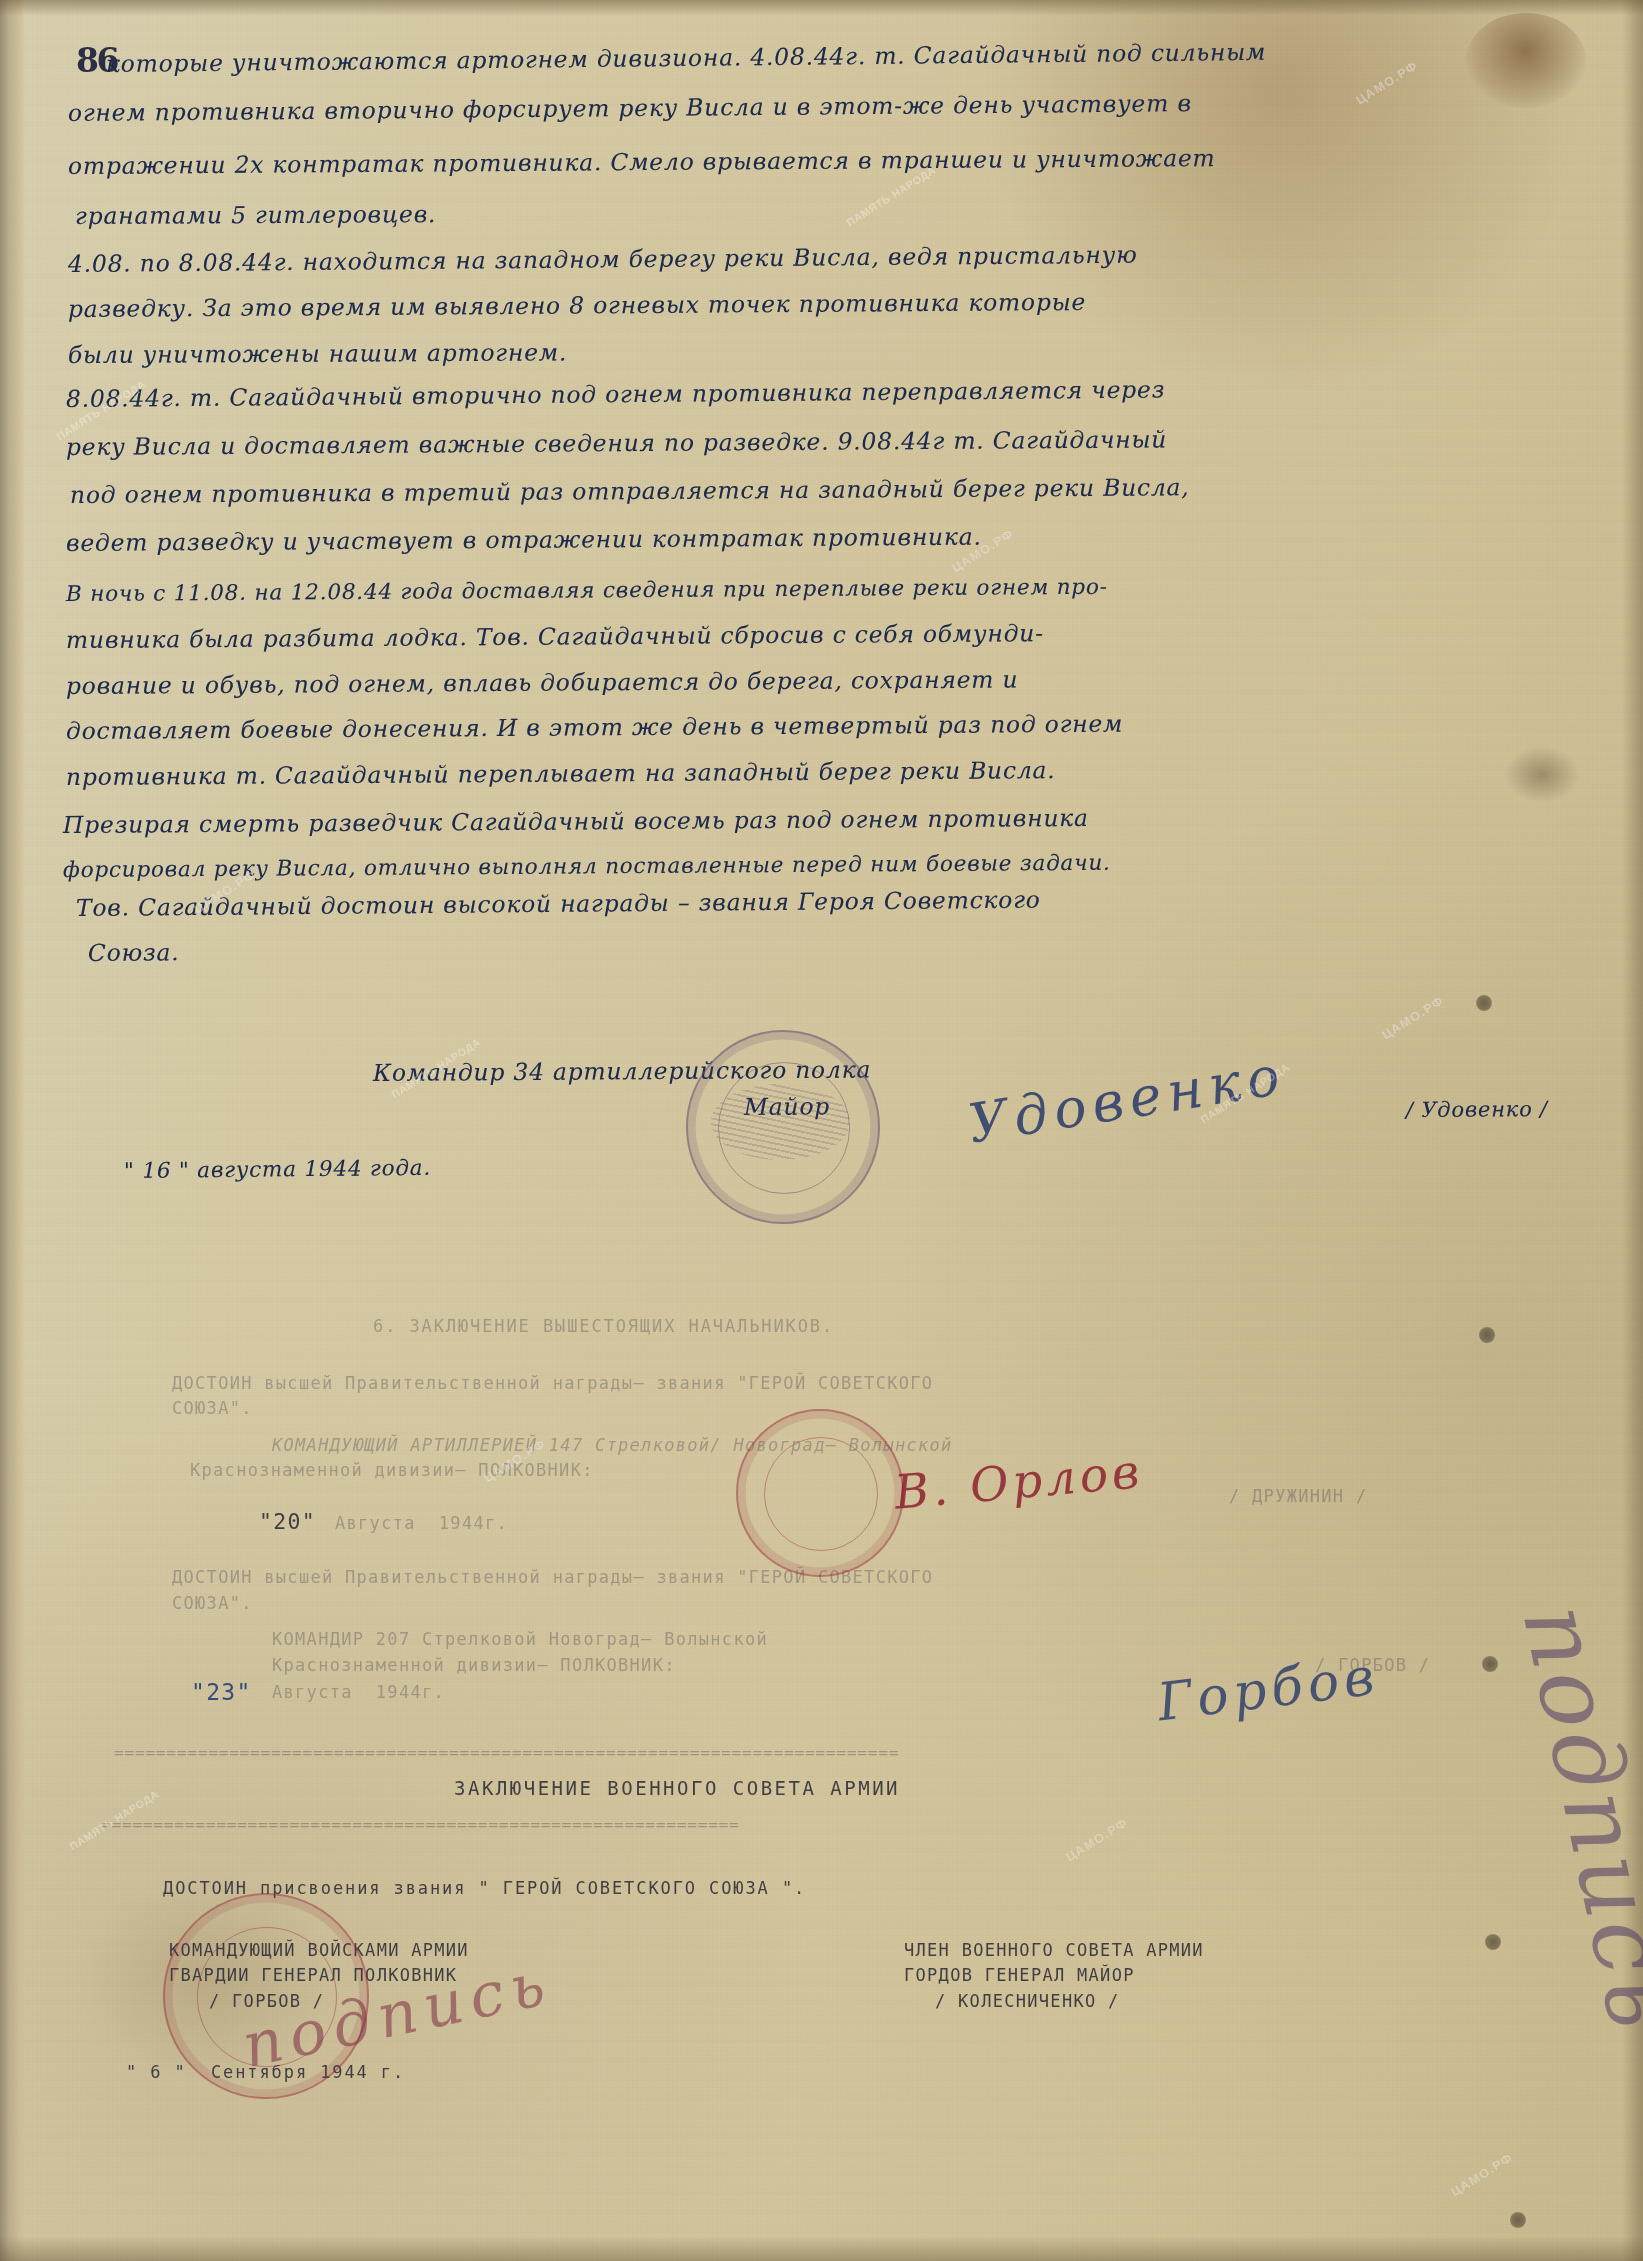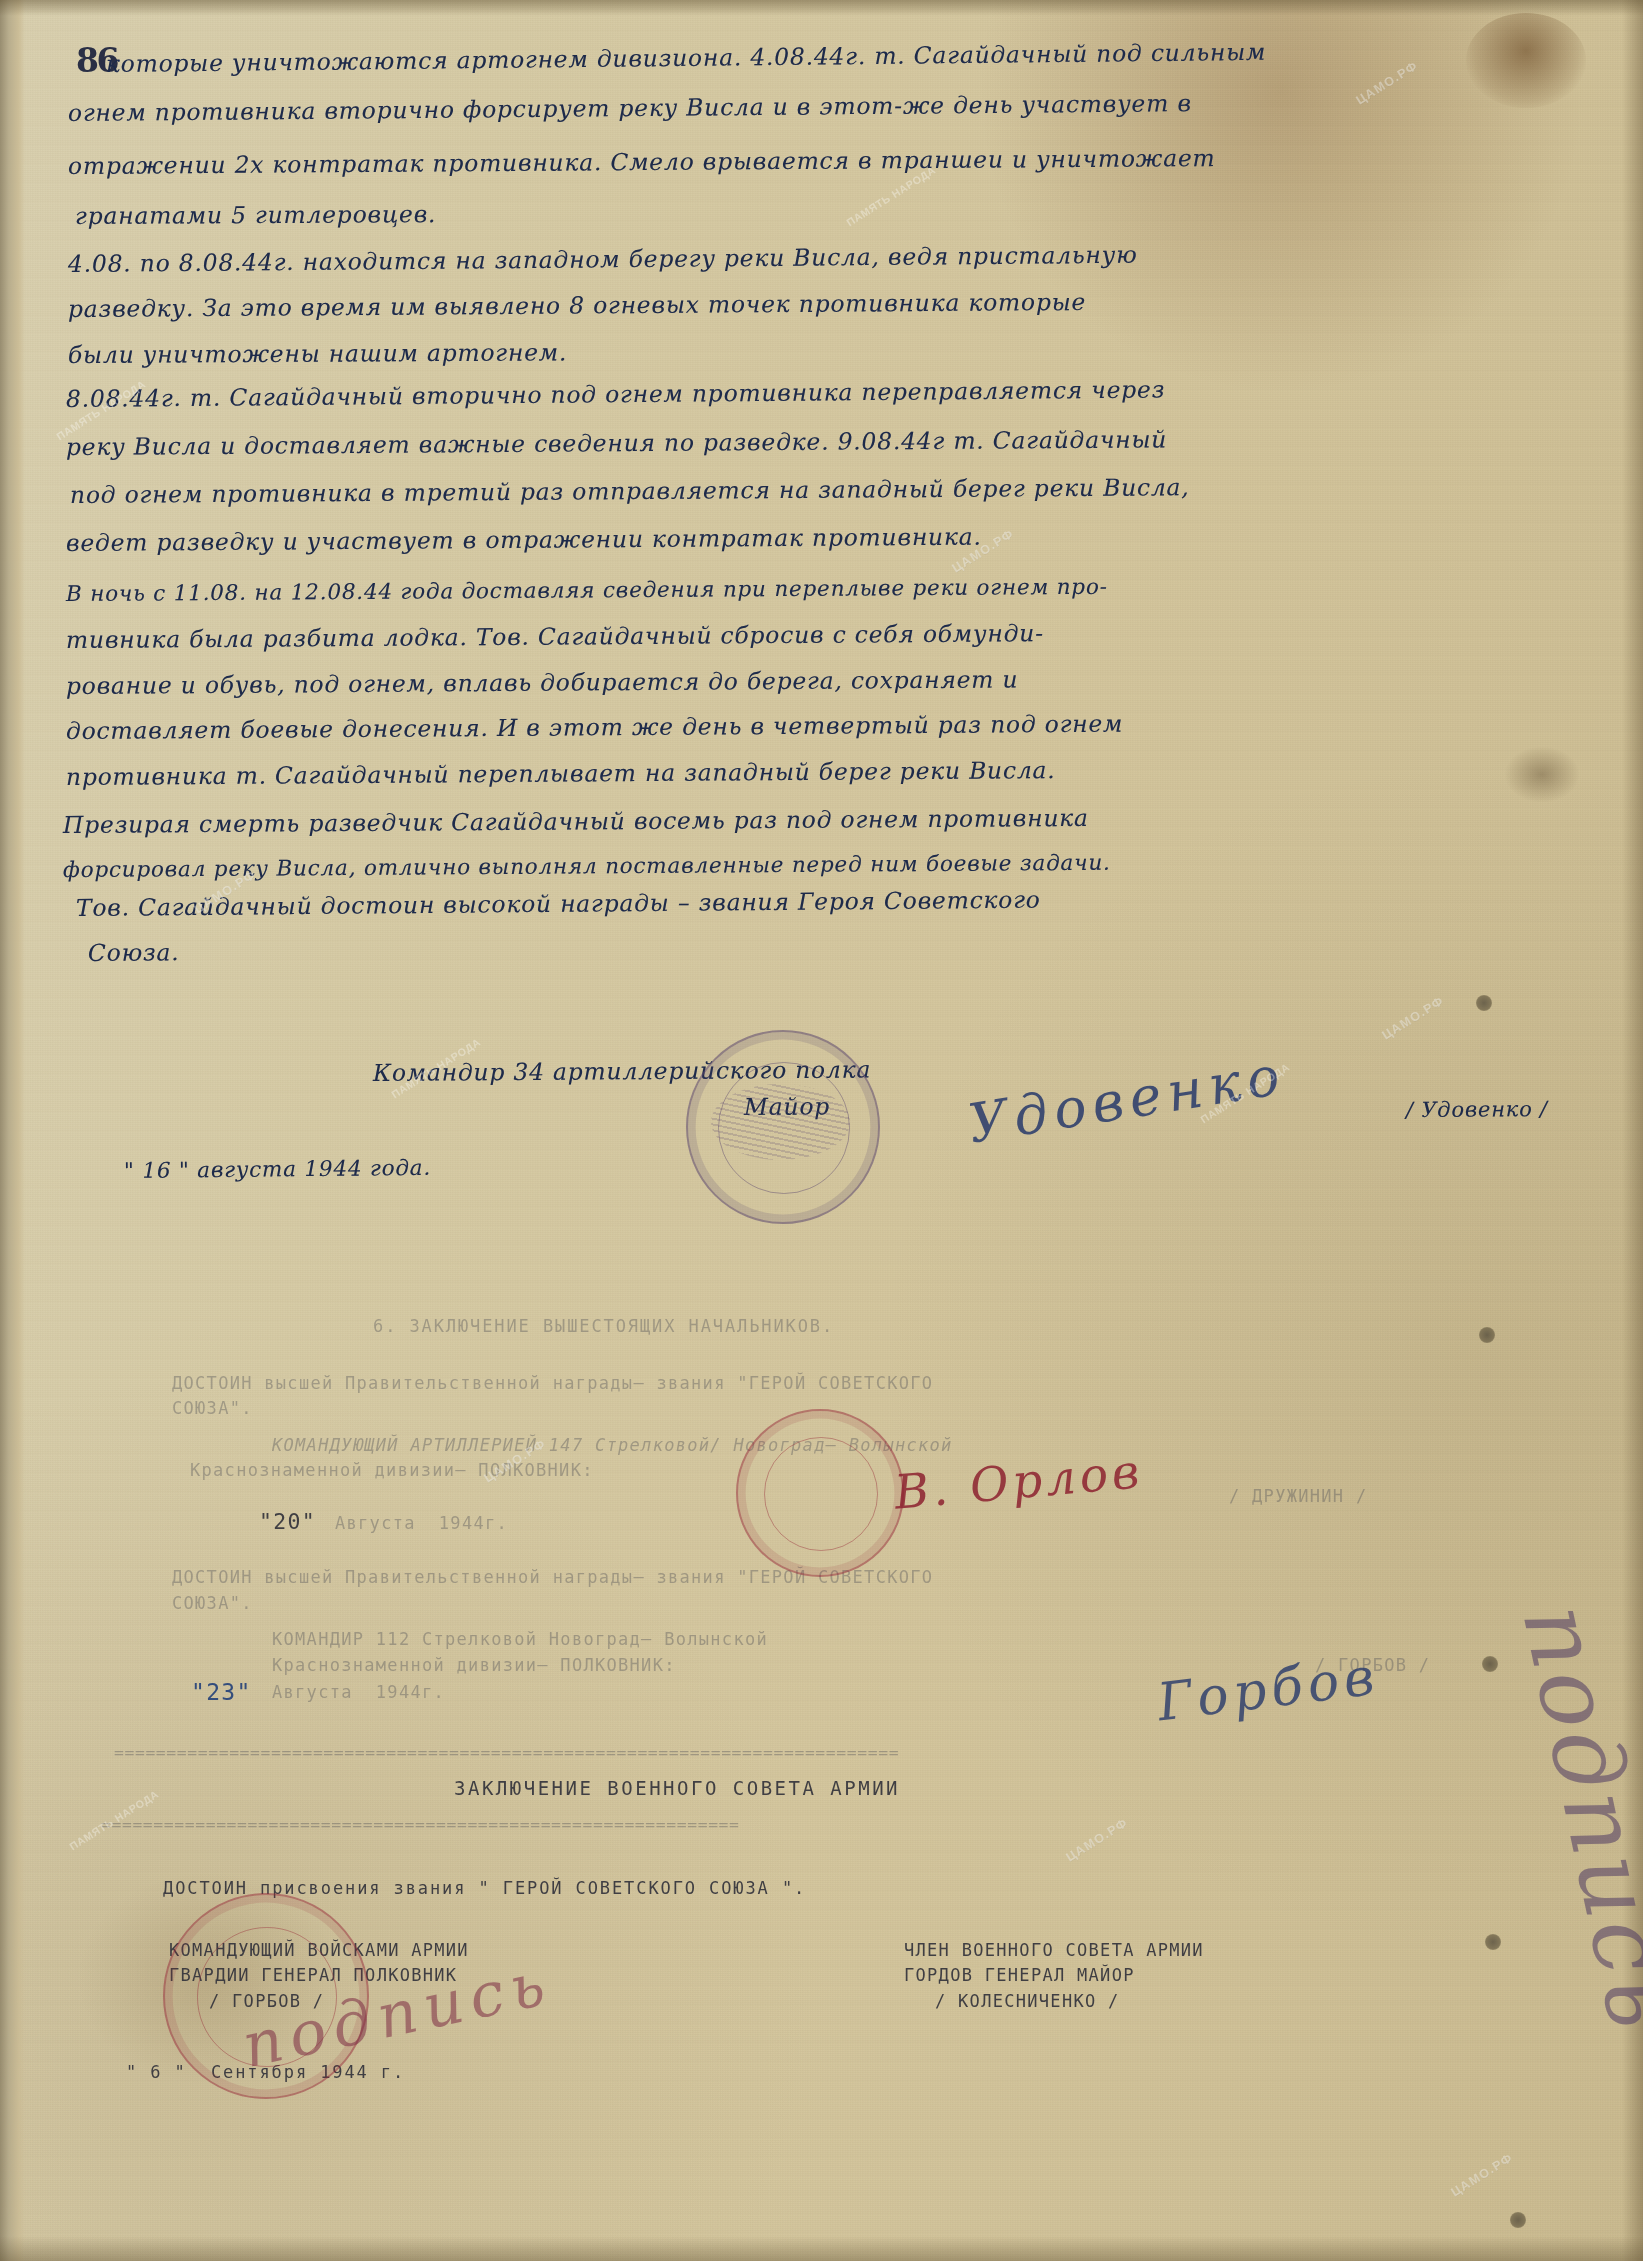--- a/index.html
+++ b/index.html
@@ -196,21 +196,21 @@
   <div class="tw faint" style="left:172px;top:1373px;">ДОСТОИН высшей Правительственной награды– звания "ГЕРОЙ СОВЕТСКОГО</div>
   <div class="tw faint" style="left:172px;top:1398px;">СОЮЗА".</div>
   <div class="tw faint" style="left:272px;top:1435px;font-style:italic;">КОМАНДУЮЩИЙ АРТИЛЛЕРИЕЙ 147 Стрелковой/ Новоград– Волынской</div>
   <div class="tw faint" style="left:190px;top:1460px;">Краснознаменной дивизии– ПОЛКОВНИК:</div>
   <div class="tw faint" style="left:1229px;top:1486px;">/ ДРУЖИНИН /</div>
   <div class="tw strong" style="left:259px;top:1509px;font-size:21.5px;">"20"</div>
   <div class="tw faint" style="left:335px;top:1513px;">Августа  1944г.</div>
 
   <div class="tw faint" style="left:172px;top:1567px;">ДОСТОИН высшей Правительственной награды– звания "ГЕРОЙ СОВЕТСКОГО</div>
   <div class="tw faint" style="left:172px;top:1593px;">СОЮЗА".</div>
-  <div class="tw faint" style="left:272px;top:1629px;">КОМАНДИР 112 Стрелковой Новоград– Волынской</div>
+  <div class="tw faint" style="left:272px;top:1629px;">КОМАНДИР 207 Стрелковой Новоград– Волынской</div>
   <div class="tw faint" style="left:272px;top:1655px;">Краснознаменной дивизии– ПОЛКОВНИК:</div>
   <div class="tw faint" style="left:1315px;top:1655px;">/ ГОРБОВ /</div>
   <div class="tw strong" style="left:191px;top:1679px;font-size:23px;color:#27447a;">"23"</div>
   <div class="tw faint" style="left:272px;top:1682px;">Августа  1944г.</div>
 
   <div class="stamp-round red inner" style="left:736px;top:1409px;width:164px;height:164px;"></div>
   <div class="sig red" style="left:894px;top:1454px;font-size:47px;transform:rotate(-5deg);letter-spacing:3.8px;opacity:.85;">В. Орлов</div>
 
   <div class="sig blue" style="left:1157px;top:1659px;font-size:52px;transform:rotate(-7deg);letter-spacing:5px;opacity:.8;">Горбов</div>
 

